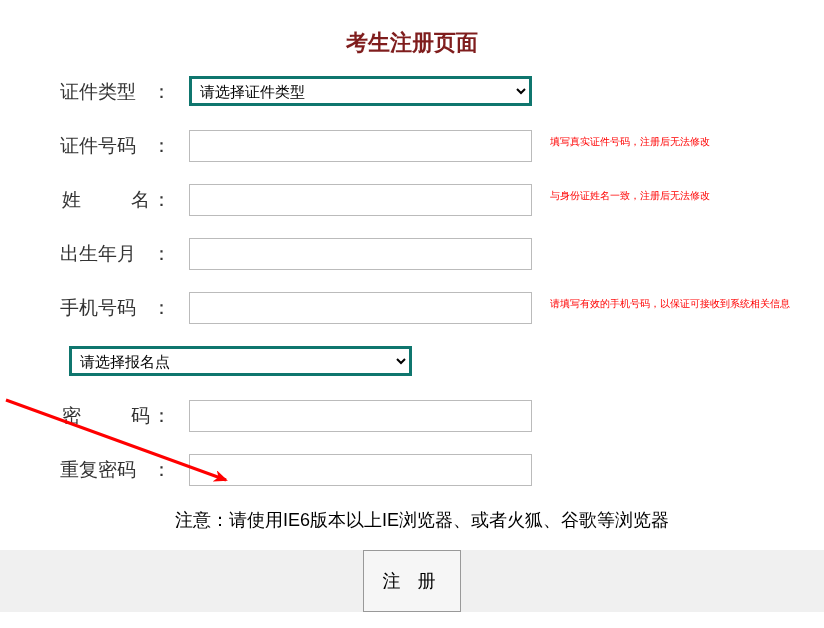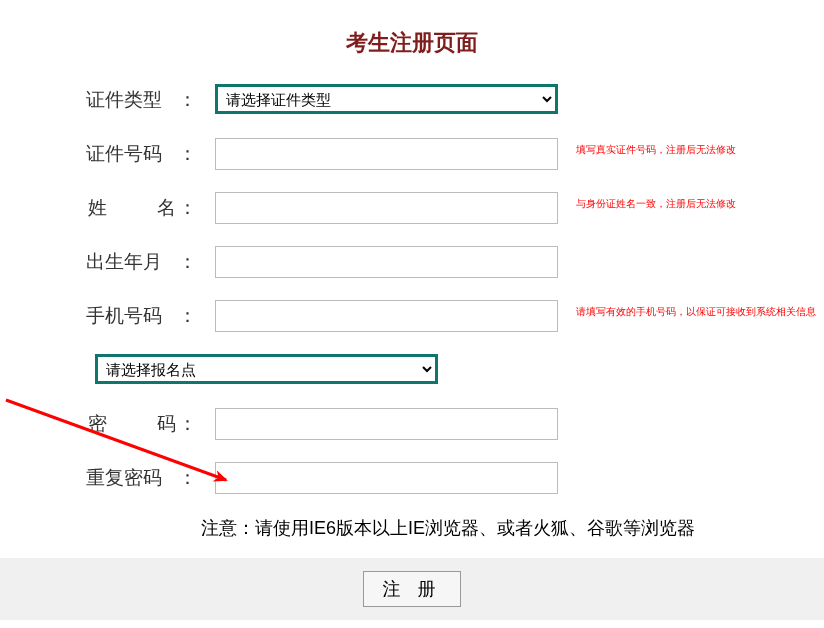--- a/index.html
+++ b/index.html
@@ -17,23 +17,22 @@
     }
     .page-title {
       text-align: center;
       font-size: 22px;
       font-weight: bold;
       color: #7f1d1d;
       padding-top: 28px;
       padding-bottom: 18px;
     }
     .form-area {
-      padding-left: 81px;
+      padding-left: 55px;
       position: relative;
-      margin-top: 8px;
     }
     .form-row {
       display: flex;
       align-items: flex-start;
       margin-bottom: 22px;
       height: 32px;
     }
     .form-label {
       width: 120px;
       text-align: right;
@@ -79,21 +78,20 @@
       padding-left: 120px;
       font-size: 18px;
       color: #000000;
       margin-top: 12px;
       margin-bottom: 18px;
     }
     .submit-bar {
       background: #f0f0f0;
       height: 62px;
       display: flex;
-      align-items: center;
       justify-content: center;
       border-top: 0px solid #ddd;
     }
     button.submit-btn {
       padding: 5px 18px;
       font-size: 18px;
       letter-spacing: 6px;
       border: 1px solid #999;
       background: #f6f6f6;
       cursor: pointer;

